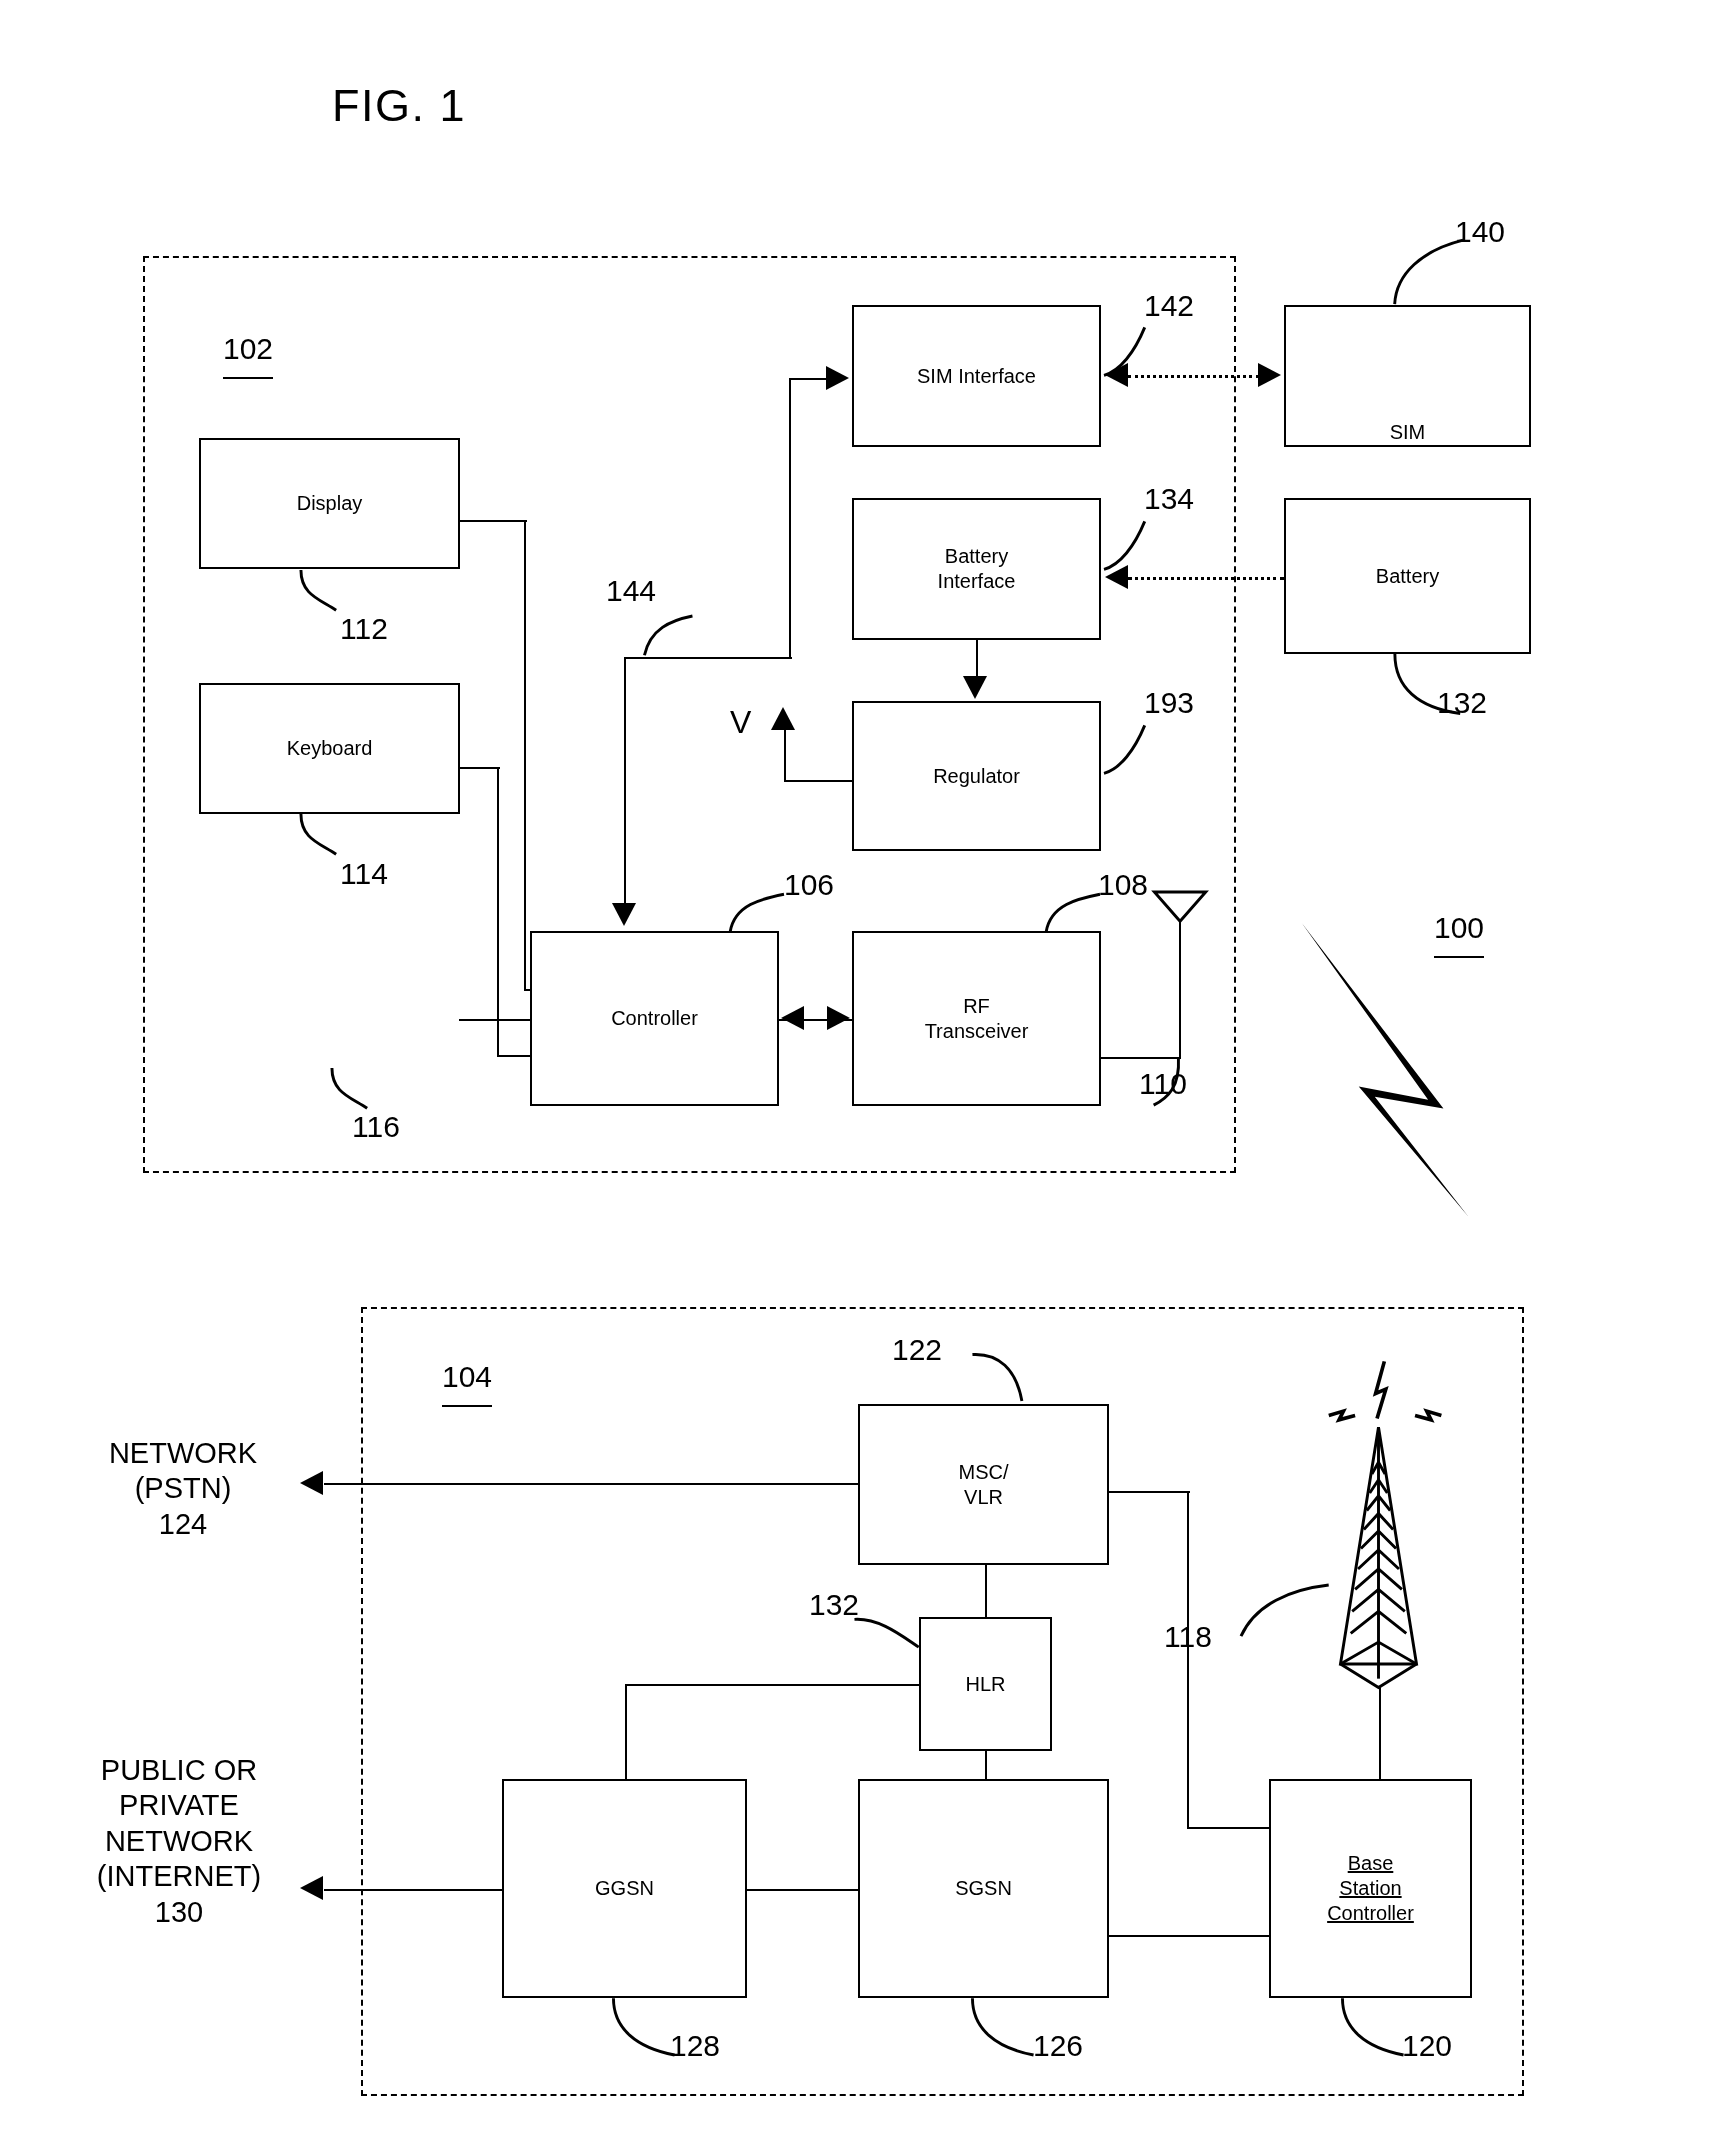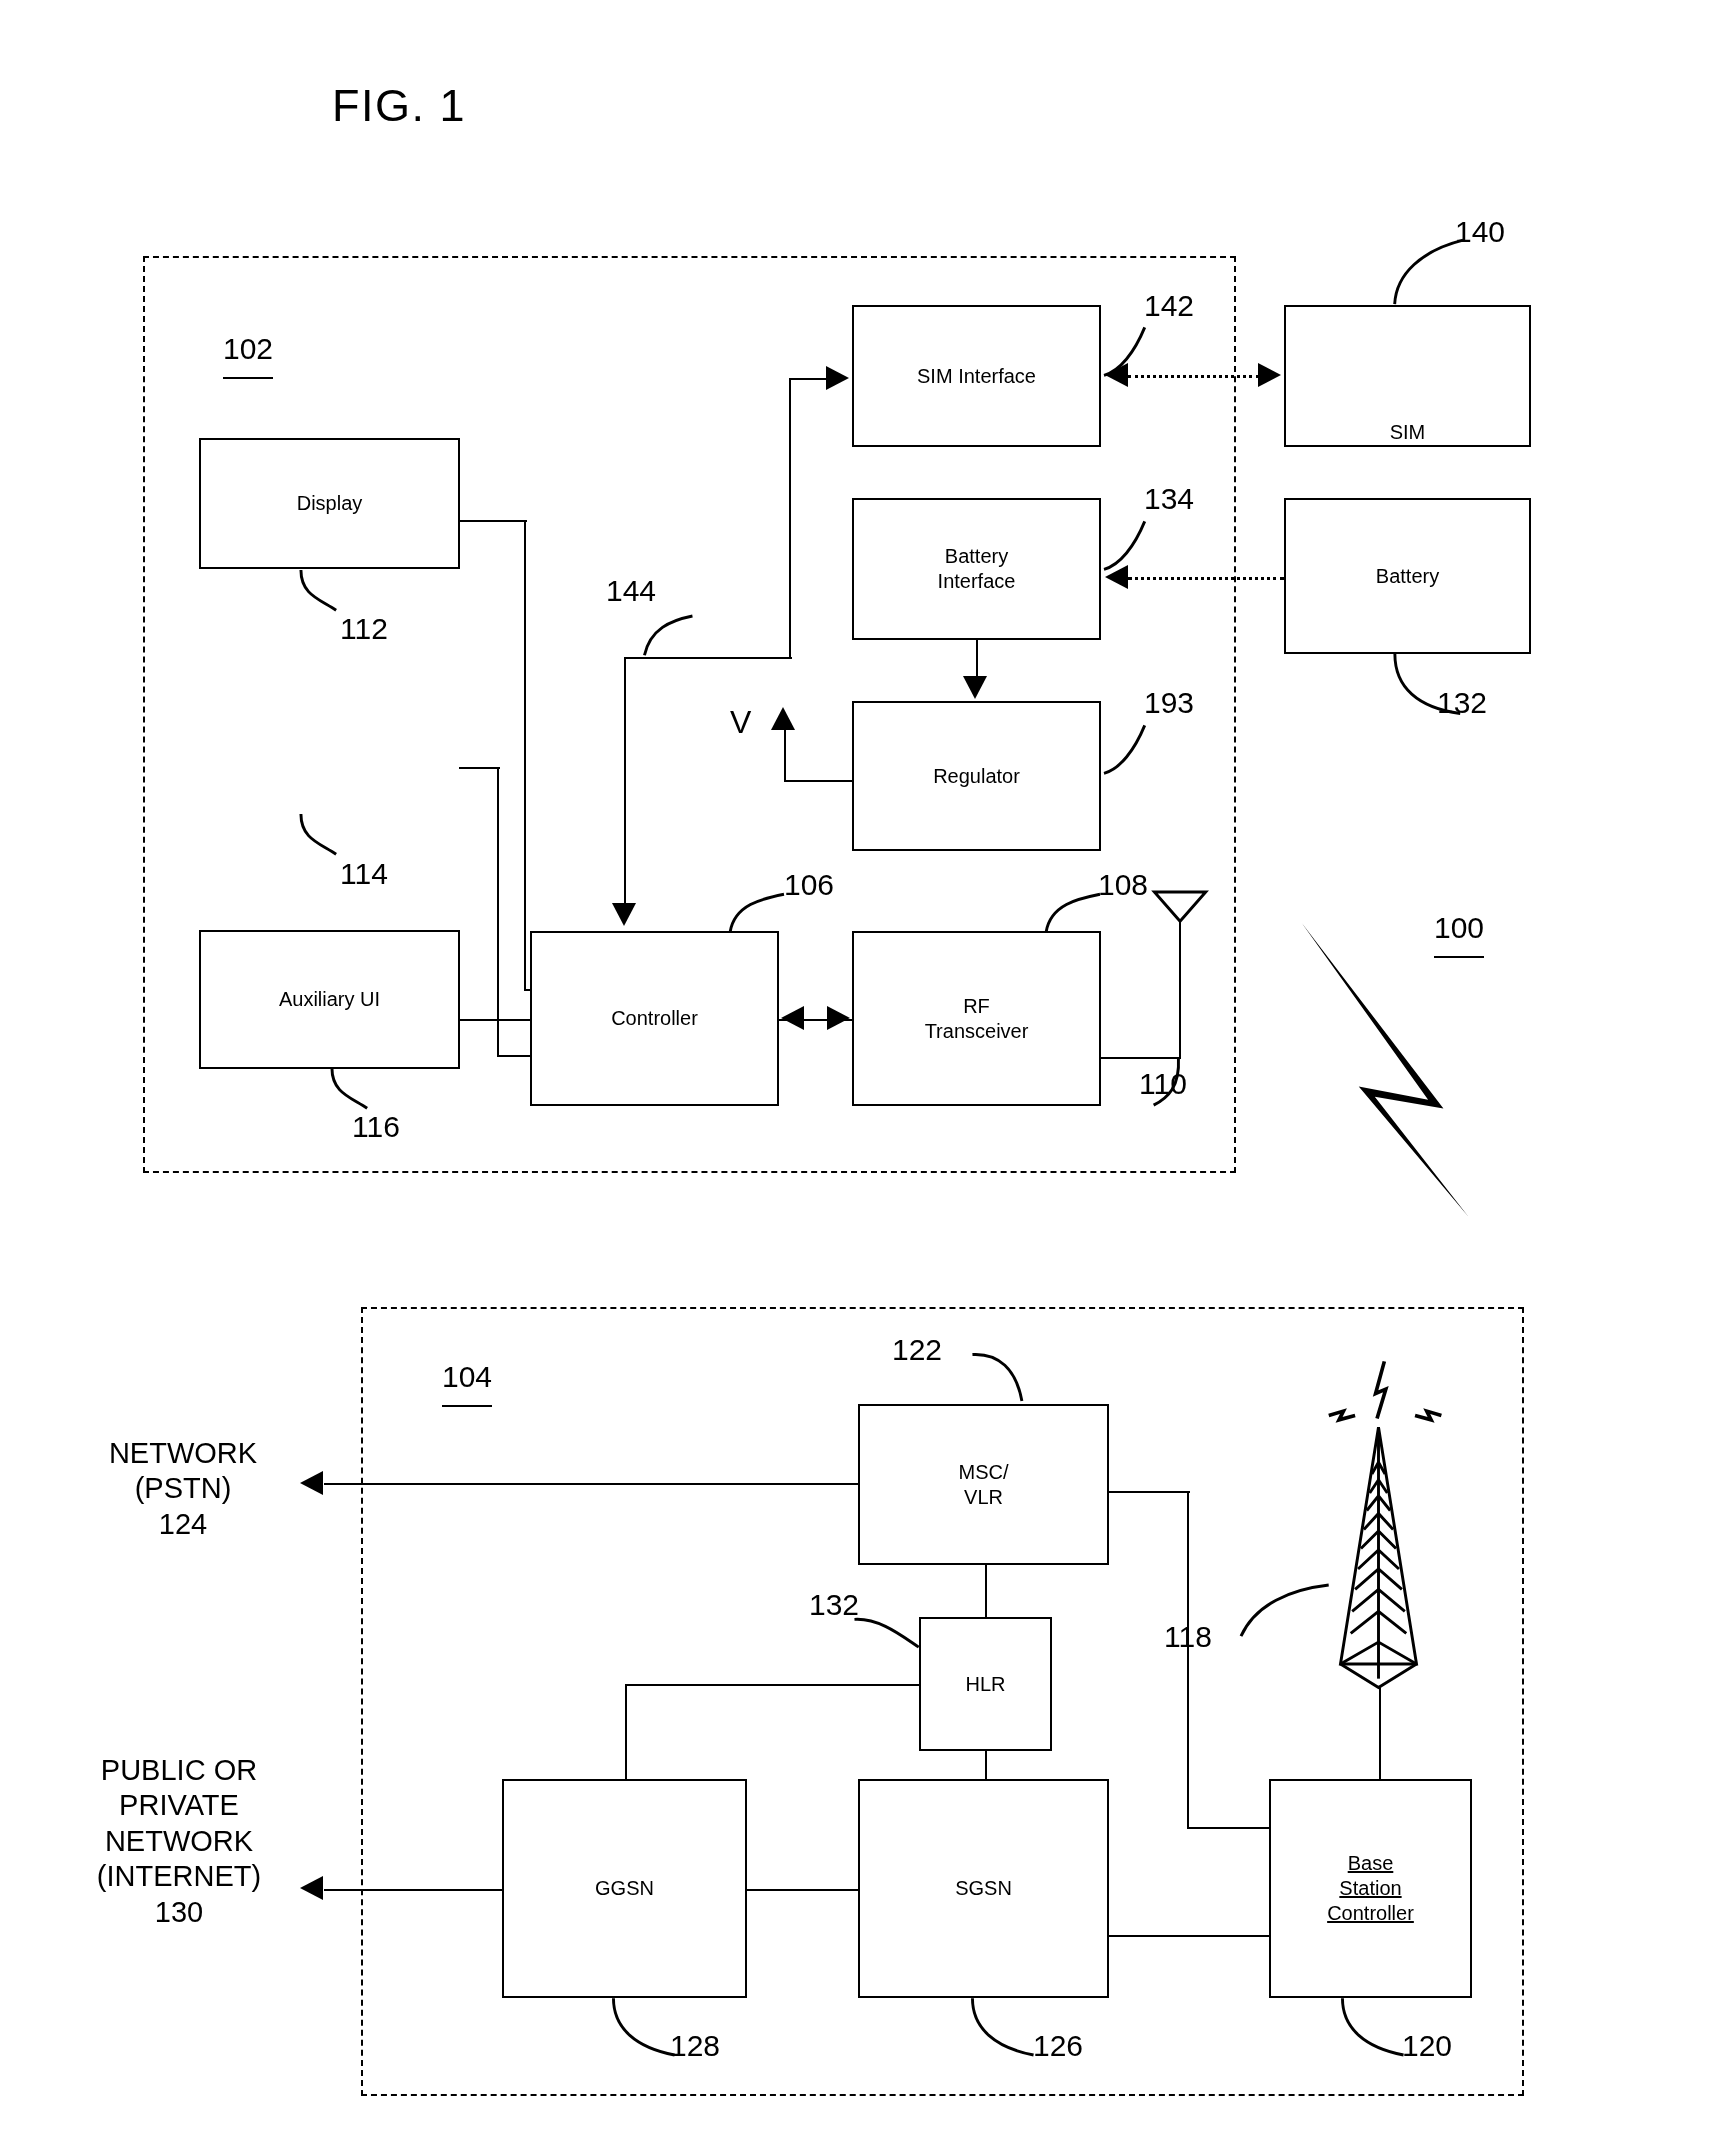--- a/index.html
+++ b/index.html
@@ -137,28 +137,28 @@
   <div class="ref underlined" style="left:223px; top:332px;">102</div>
 
   <div class="node" style="left:199px; top:438px; width:261px; height:131px;">
     <span>Display</span>
   </div>
   <svg class="leader" style="left:298px; top:570px; width:66px; height:55px;" viewBox="0 0 90 75" width="66" height="55">
     <path d="M4,0 C4,34 30,40 52,55"></path>
   </svg>
   <div class="ref" style="left:340px; top:612px;">112</div>
 
+  <div class="node" style="left:199px; top:683px; width:261px; height:131px;">
+    <span>Keyboard</span>
+  </div>
   <svg class="leader" style="left:298px; top:814px; width:66px; height:55px;" viewBox="0 0 90 75" width="66" height="55">
     <path d="M4,0 C4,34 30,40 52,55"></path>
   </svg>
   <div class="ref" style="left:340px; top:857px;">114</div>
 
-  <div class="node" style="left:199px; top:930px; width:261px; height:139px;">
-    <span>Auxiliary UI</span>
-  </div>
   <svg class="leader" style="left:329px; top:1068px; width:66px; height:55px;" viewBox="0 0 90 75" width="66" height="55">
     <path d="M4,0 C4,34 30,40 52,55"></path>
   </svg>
   <div class="ref" style="left:352px; top:1110px;">116</div>
 
   <div class="node" style="left:530px; top:931px; width:249px; height:175px;">
     <span>Controller</span>
   </div>
   <svg class="leader" style="left:730px; top:887px; width:73px; height:51px;" viewBox="0 0 100 70" width="73" height="51">
     <path d="M0,62 C6,24 44,16 74,10"></path>

